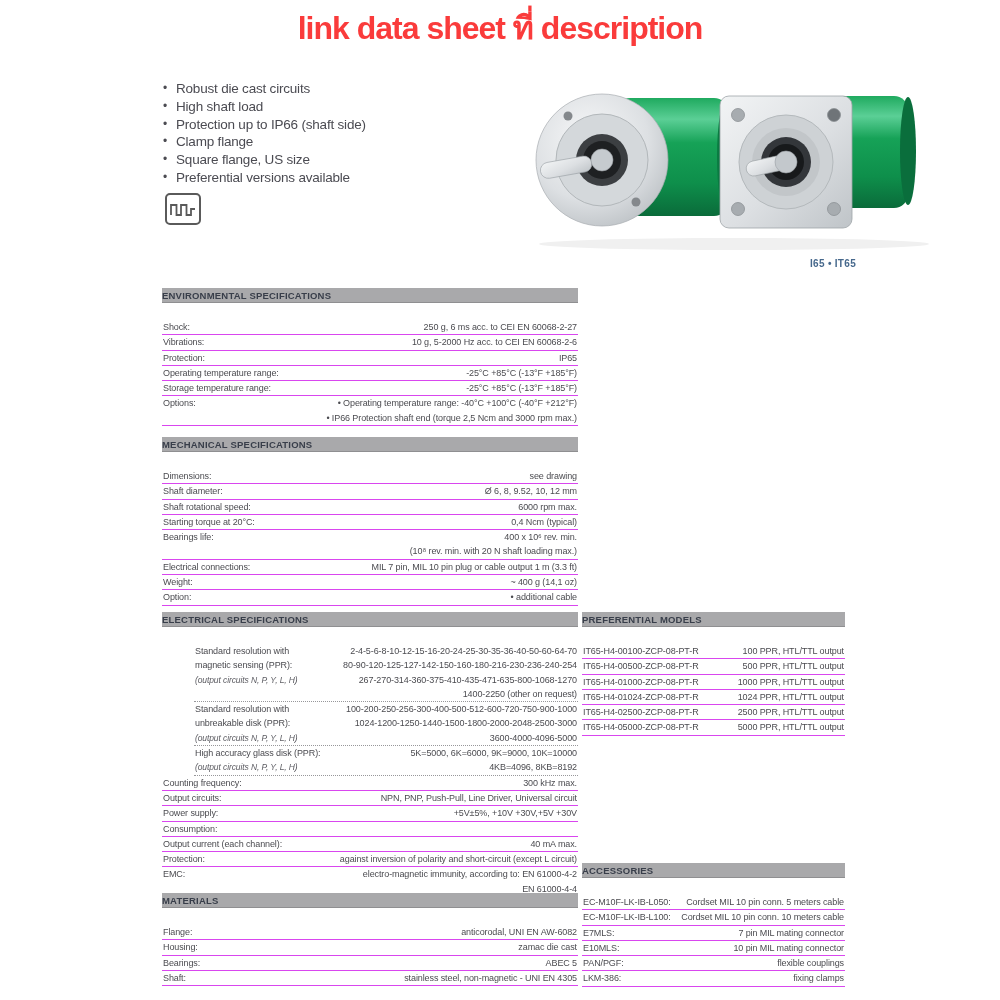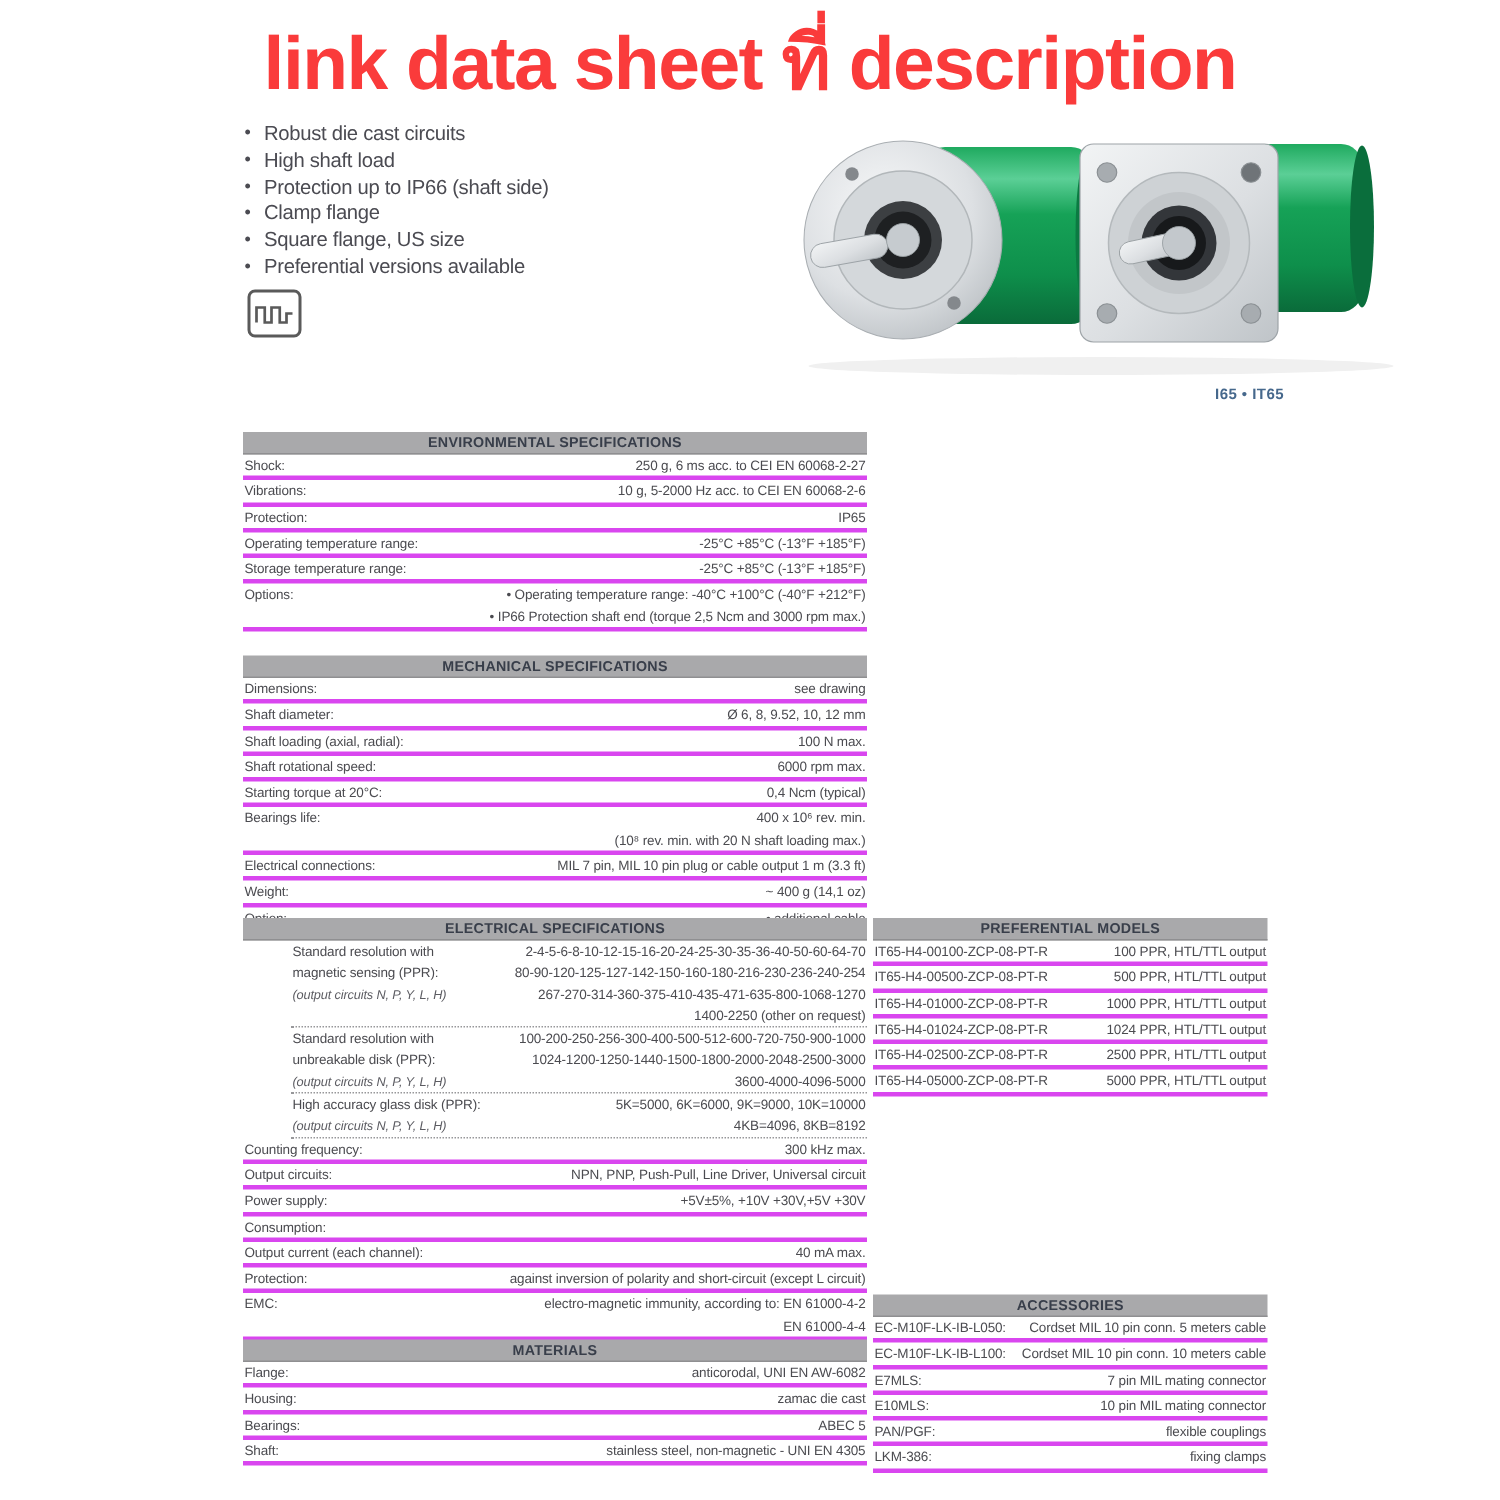--- a/index.html
+++ b/index.html
@@ -3,21 +3,21 @@
 <meta charset="utf-8">
 <style>
   * { box-sizing: border-box; }
   html,body { margin:0; padding:0; }
   body {
     width:1000px; height:1000px; background:#ffffff; position:relative;
     font-family:"Liberation Sans", sans-serif; overflow:hidden; color:#4b4b50;
   }
   .page-title {
     position:absolute; top:2px; left:0; width:100%; text-align:center;
-    font-size:50px; font-weight:bold; color:#fa3b3b; letter-spacing:-1px;
+    font-size:32px; font-weight:bold; color:#fa3b3b; letter-spacing:-1px;
   }
   
   .features {
     position:absolute; left:163px; top:80px; margin:0; padding:0; list-style:none;
   }
   .features li {
     font-size:13.5px; color:#4b4b52; line-height:17.8px; display:flex; gap:9px;
     letter-spacing:-0.2px;
   }
   .features li .dot { font-size:12px; line-height:17.8px; }
@@ -33,27 +33,27 @@
   }
   
   .spec-table { position:absolute; font-size:9px; color:#4b4b50; letter-spacing:-0.1px; }
   #tbl-environmental { left:162px; top:288px; width:416px; }
   #tbl-mechanical    { left:162px; top:437px; width:416px; }
   #tbl-electrical    { left:162px; top:612px; width:416px; }
   #tbl-materials     { left:162px; top:893px; width:416px; }
   #tbl-preferential  { left:582px; top:612px; width:263px; }
   #tbl-accessories   { left:582px; top:863px; width:263px; }
   .spec-header {
-    background:#a9a9ab; color:#383e4a; font-weight:bold; text-align:center;
+    background:#a9a9ab; color:#383e4a; font-weight:bold; 
     font-size:9.5px; height:15px; line-height:15px; letter-spacing:0.2px;
-    border-bottom:1px solid #8f8f91; margin-bottom:0;
+    border-bottom:1px solid #8f8f91; margin-bottom:17px;
   }
   .spec-row {
     display:flex; justify-content:space-between; align-items:flex-start;
-    border-bottom:3px solid #d946ef; padding:0 1px;
+    border-bottom:1px solid #d946ef; padding:0 1px;
   }
   .spec-row.dotted { border-bottom:1px dotted #97979a;margin-left:32px; }
   .spec-label { line-height:14.3px; text-align:left; flex-shrink:0; }
   .spec-label div { white-space:nowrap; }
   .spec-note  { font-style:italic; font-size:8.5px; color:#5c5c62; line-height:14.3px; }
   .spec-value { line-height:14.3px; text-align:right; flex:1; }
   .spec-value div { white-space:nowrap; }
 </style>
 </head>
 <body>
@@ -218,28 +218,20 @@
     <div class="spec-row">
       <div class="spec-label">
         <div>Shaft diameter:</div>
       </div>
       <div class="spec-value">
         <div>Ø 6, 8, 9.52, 10, 12 mm</div>
       </div>
     </div>
     <div class="spec-row">
       <div class="spec-label">
-        <div>Shaft loading (axial, radial):</div>
-      </div>
-      <div class="spec-value">
-        <div>100 N max.</div>
-      </div>
-    </div>
-    <div class="spec-row">
-      <div class="spec-label">
         <div>Shaft rotational speed:</div>
       </div>
       <div class="spec-value">
         <div>6000 rpm max.</div>
       </div>
     </div>
     <div class="spec-row">
       <div class="spec-label">
         <div>Starting torque at 20°C:</div>
       </div>

